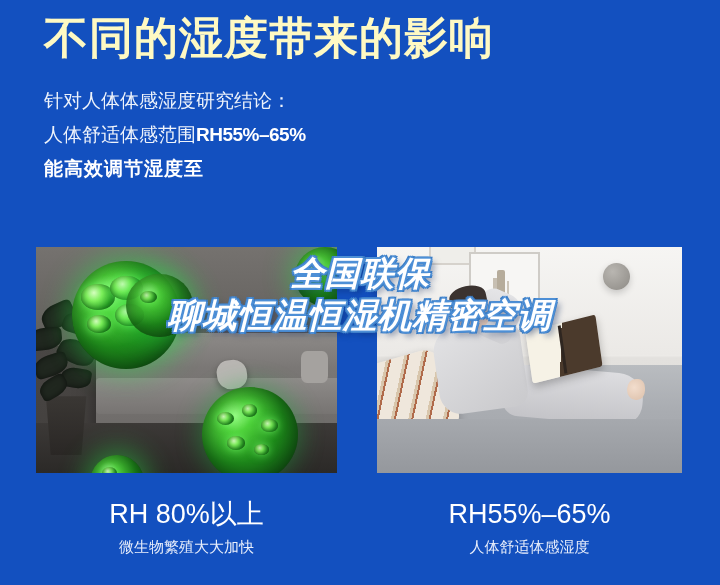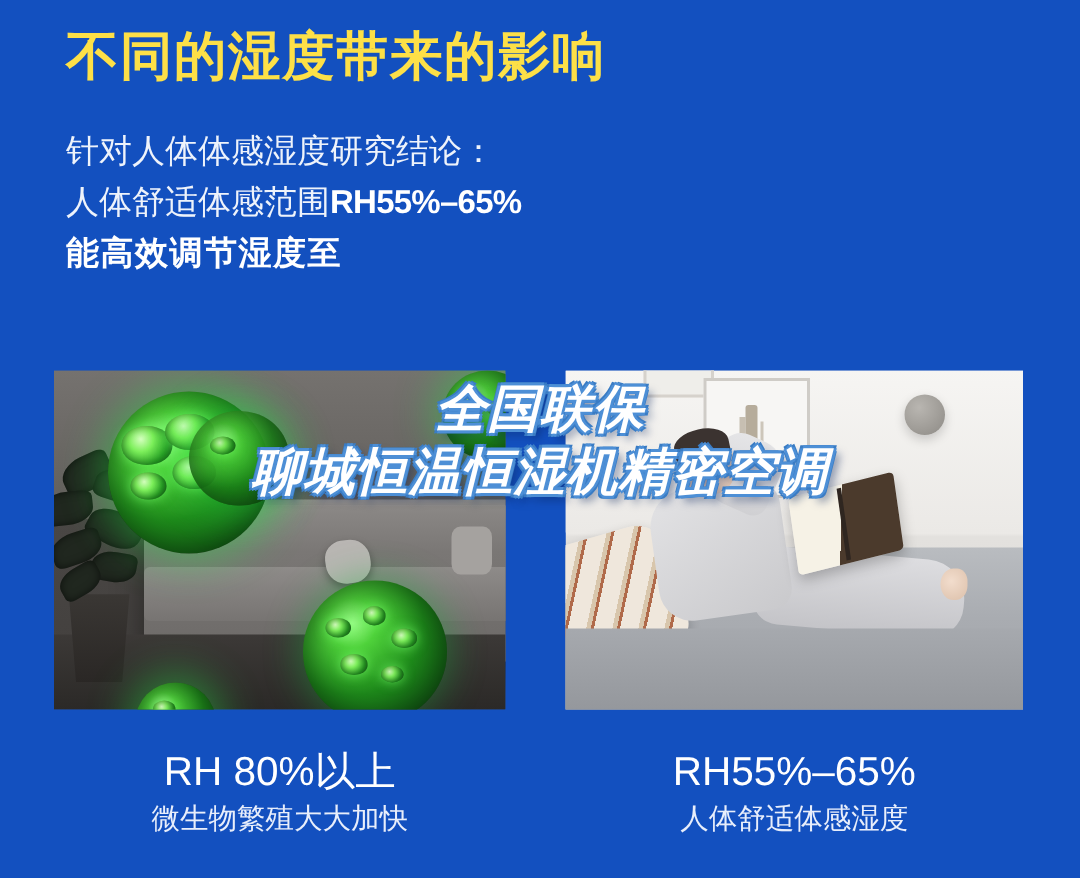--- a/index.html
+++ b/index.html
@@ -13,31 +13,31 @@
     -webkit-font-smoothing:antialiased;
   }
   .poster{
     position:absolute;inset:0;
     background:#1350bf;
   }
 
   
   .headline{
     position:absolute;left:44px;top:17px;
-    font-size:35px;line-height:42px;
-    font-weight:bold;color:#fde047;
+    font-size:44px;line-height:42px;
+    font-weight:bold;color:#fef9c3;
     letter-spacing:1px;
     white-space:nowrap;
   }
 
   
   .intro{
     position:absolute;left:44px;top:84px;
     color:#eef3fb;
-    font-size:22px;
+    font-size:19px;
     line-height:34px;
     letter-spacing:0px;
   }
   .intro .line{white-space:nowrap;}
   .intro .bold{font-weight:bold;color:#ffffff;letter-spacing:-0.5px;}
   .intro .line-strong{font-weight:bold;color:#ffffff;white-space:nowrap;letter-spacing:1px;}
 
   
   .panel{
     position:absolute;
@@ -250,21 +250,21 @@
     color:#ffffff;
   }
   .cap-left{left:36px;width:301px;}
   .cap-right{left:377px;width:305px;}
   .cap-title{
     font-size:27px;font-weight:normal;line-height:32px;
     letter-spacing:0px;white-space:nowrap;
   }
   .cap-sub{
     margin-top:4px;
-    font-size:19px;line-height:26px;color:#e8eefb;
+    font-size:15px;line-height:26px;color:#e8eefb;
     white-space:nowrap;
   }
 </style>
 </head>
 <body>
 
 <div class="poster">
 
   <div class="headline">不同的湿度带来的影响</div>
 

